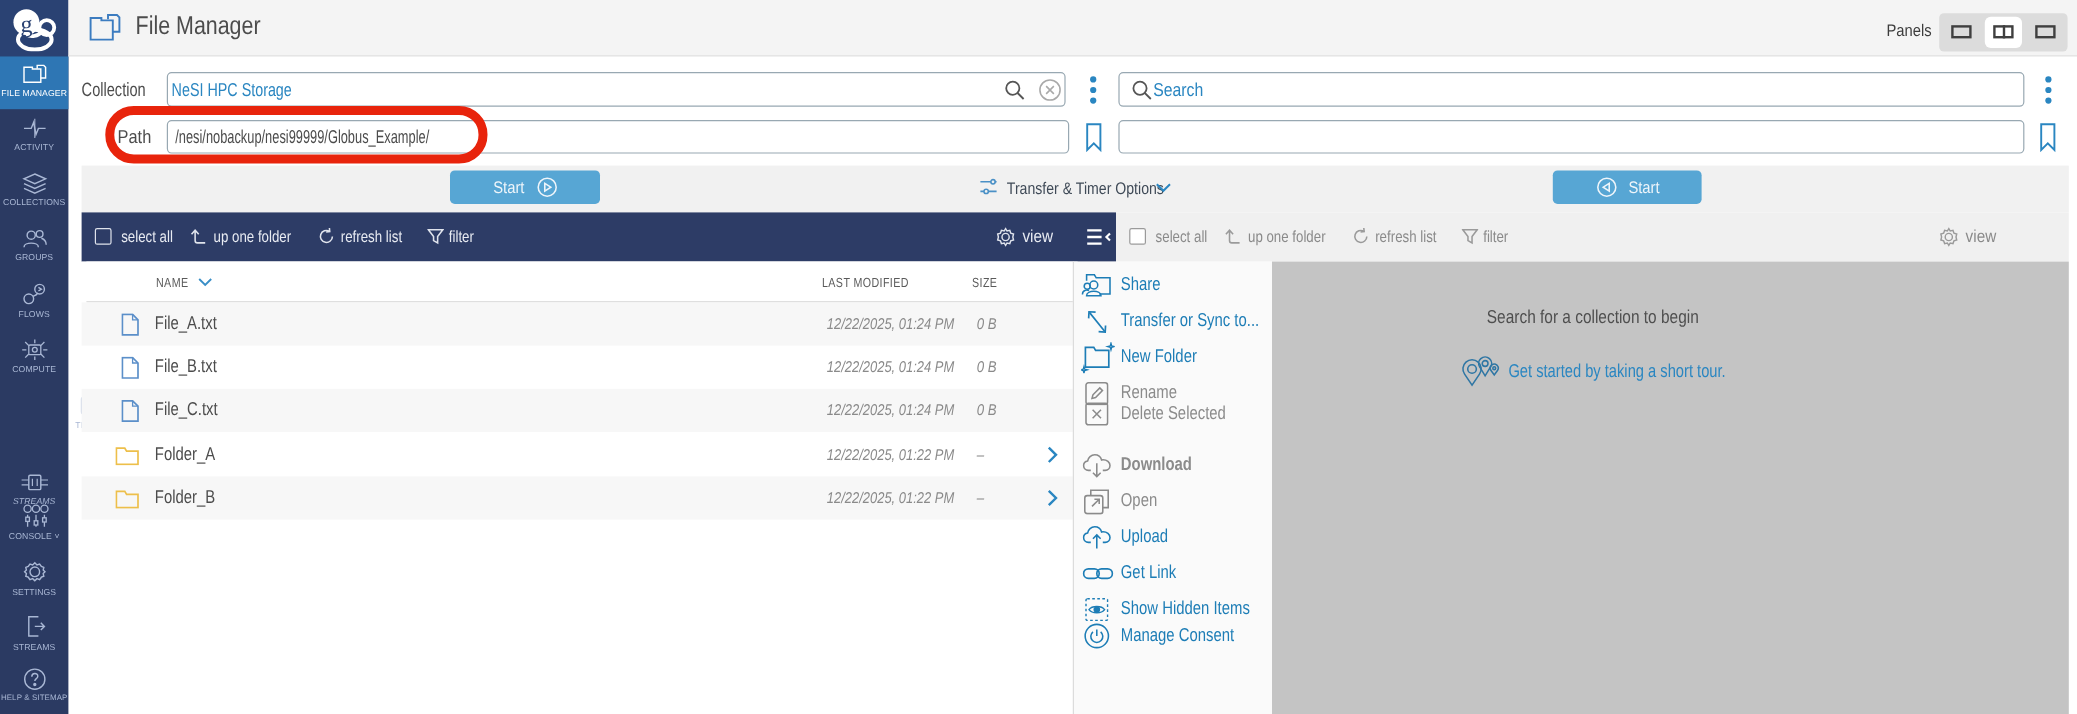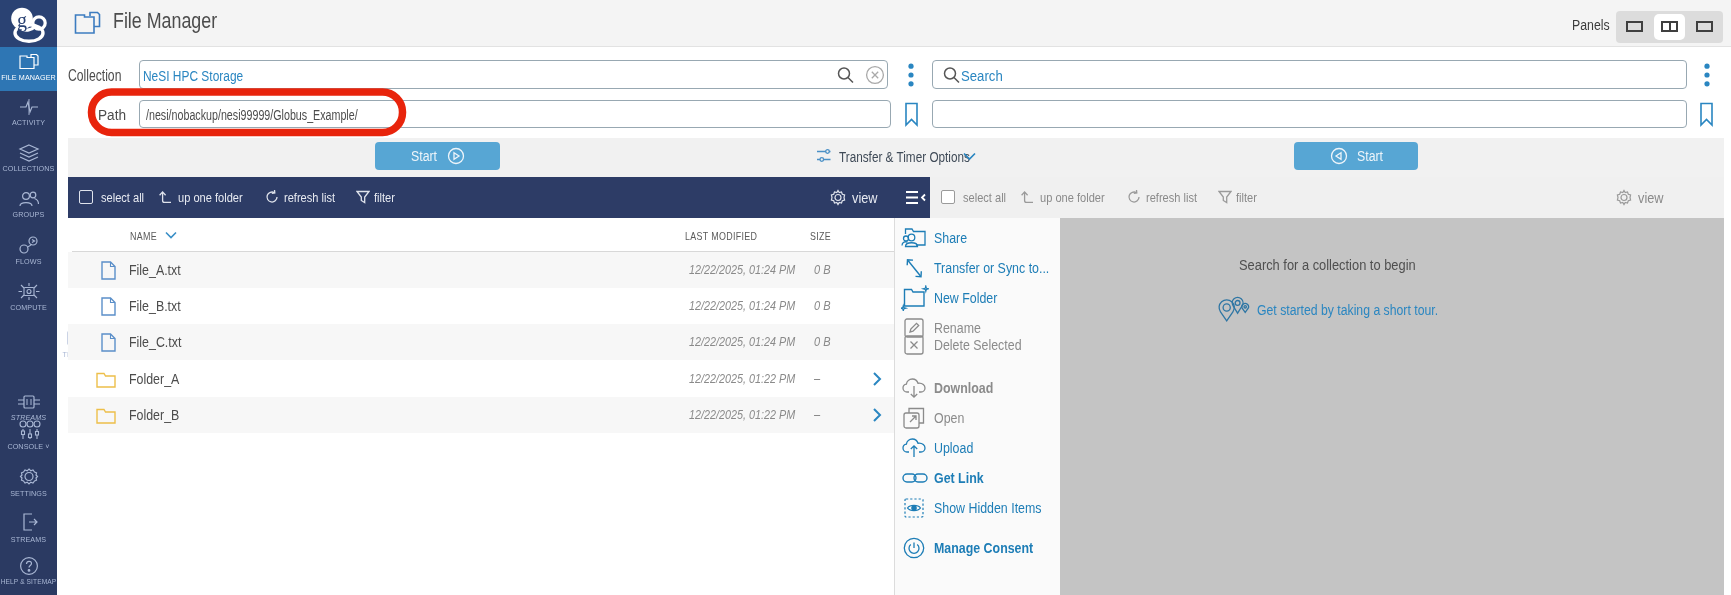--- a/index.html
+++ b/index.html
@@ -416,36 +416,36 @@
       </svg>
       <span class="mtext mgray">Open</span>
     </div>
     <div class="mitem" style="top:215px;">
       <svg class="micon" style="left:7px;top:4px;" width="24" height="22" viewBox="0 0 24 22" fill="none" stroke="#1d7db6" stroke-width="1.3">
         <path d="M7 15 L5 15 C2.8 15 1 13.2 1 11 C1 9 2.5 7.4 4.4 7.1 C4.8 4.2 7.3 2 10.3 2 C13 2 15.3 3.8 16 6.3 C16.4 6.2 16.8 6.1 17.2 6.1 C20.4 6.1 23 8.2 23 11 C23 13.2 21.2 15 19 15 L17 15"></path>
         <path d="M12 20 L12 9 M8.8 12 L12 8.8 L15.2 12"></path>
       </svg>
       <span class="mtext mblue">Upload</span>
     </div>
-    <div class="mitem" style="top:245px;font-weight:bold;">
+    <div class="mitem" style="top:245px;">
       <svg class="micon" style="left:7px;top:8px;" width="26" height="14" viewBox="0 0 26 14" fill="none" stroke="#1d7db6" stroke-width="1.4">
         <rect x="1" y="3" width="13" height="8" rx="4"></rect>
         <rect x="12" y="3" width="13" height="8" rx="4"></rect>
       </svg>
       <span class="mtext mblue">Get Link</span>
     </div>
     <div class="mitem" style="top:275px;">
       <svg class="micon" style="left:9px;top:5px;" width="20" height="20" viewBox="0 0 20 20" fill="none" stroke="#1d7db6" stroke-width="1.2">
         <rect x="1" y="1" width="18" height="18" rx="1" stroke-dasharray="2.2 2"></rect>
         <path d="M3.5 10 C6 6.5 14 6.5 16.5 10 C14 13.5 6 13.5 3.5 10 Z"></path>
         <circle cx="10" cy="10" r="2.2" fill="#1d7db6"></circle>
       </svg>
       <span class="mtext mblue">Show Hidden Items</span>
     </div>
-    <div class="mitem" style="top:315px;font-weight:bold;">
+    <div class="mitem" style="top:297px;">
       <svg class="micon" style="left:8px;top:4px;" width="22" height="22" viewBox="0 0 22 22" fill="none" stroke="#1d7db6" stroke-width="1.3">
         <circle cx="11" cy="11" r="9.7"></circle>
         <path d="M11 5.5 L11 11"></path>
         <path d="M7.8 7.5 A5 5 0 1 0 14.2 7.5"></path>
       </svg>
       <span class="mtext mblue">Manage Consent</span>
     </div>
   </div>
 
   <div id="rpanel"></div>

